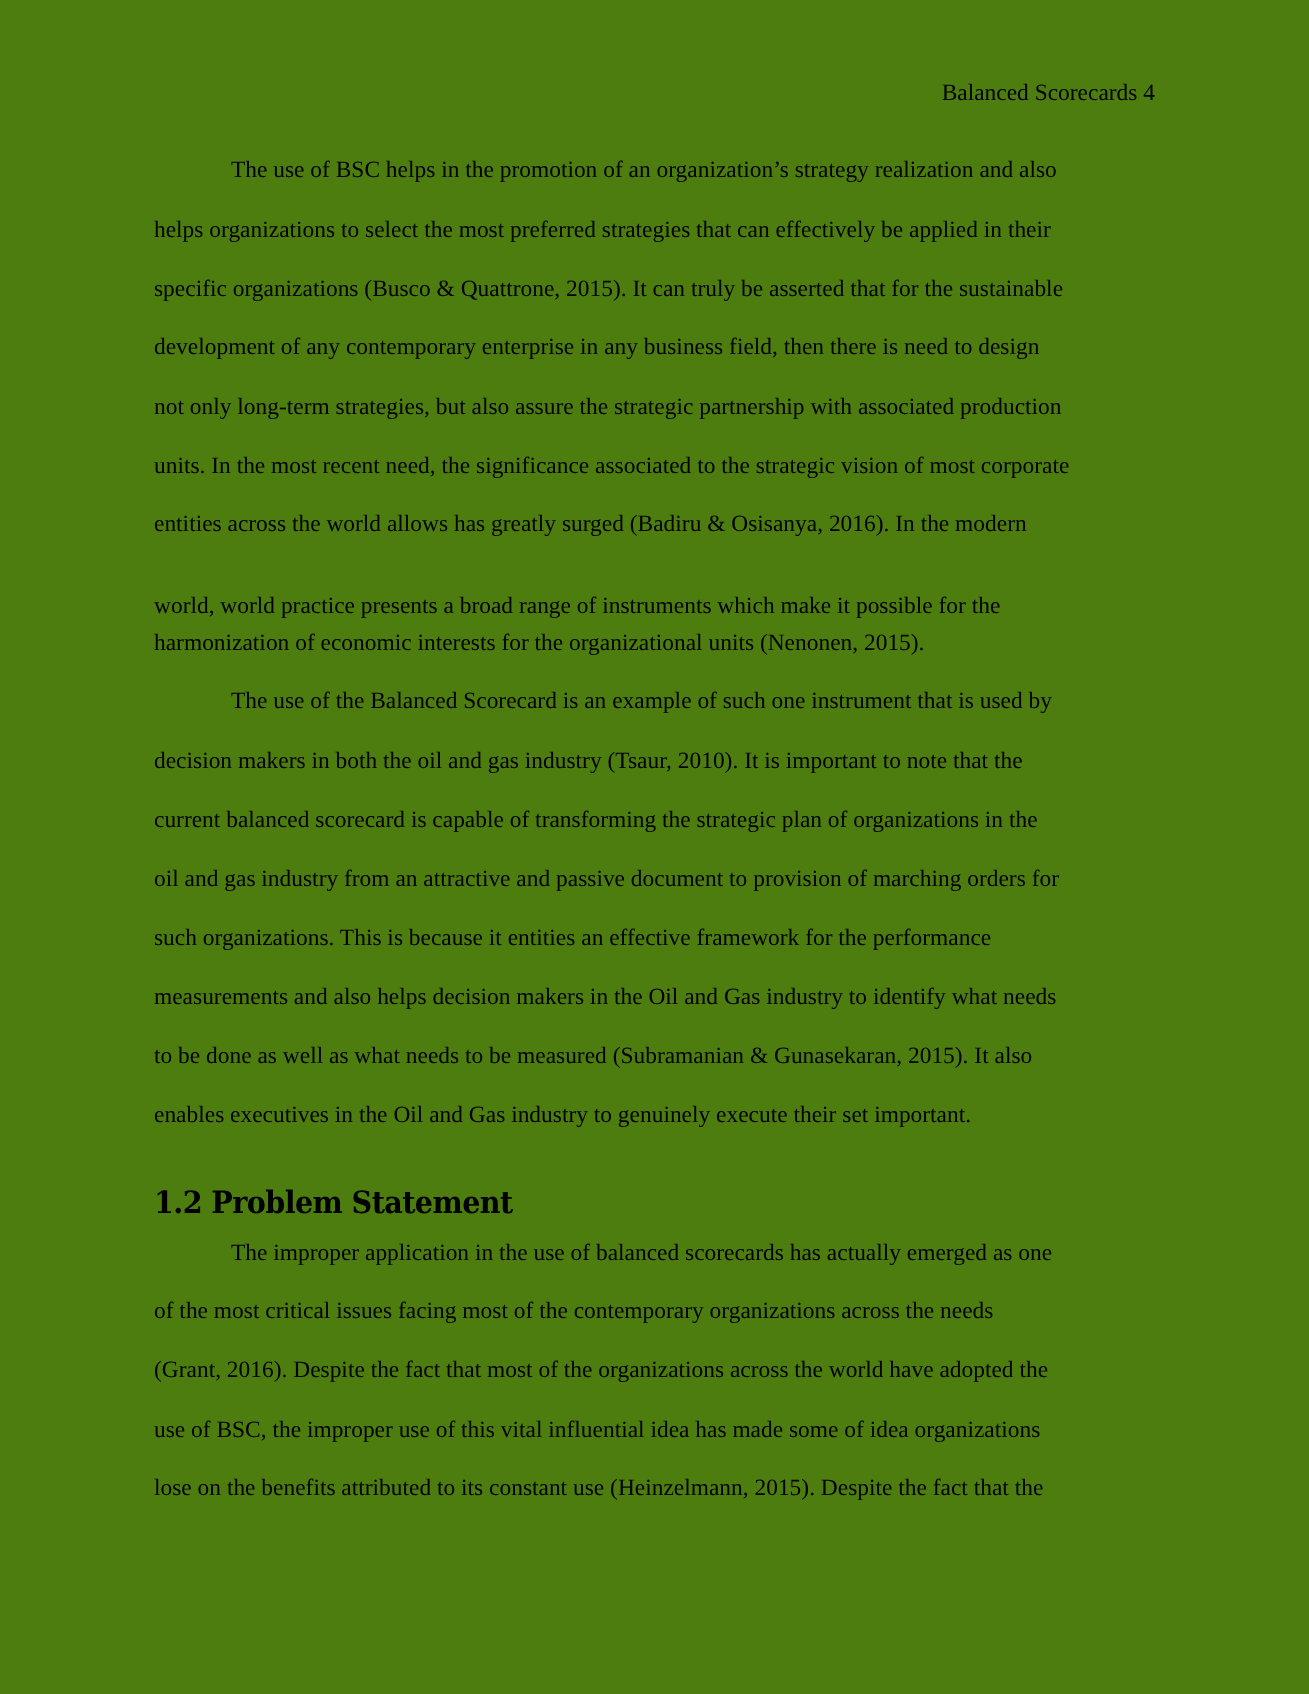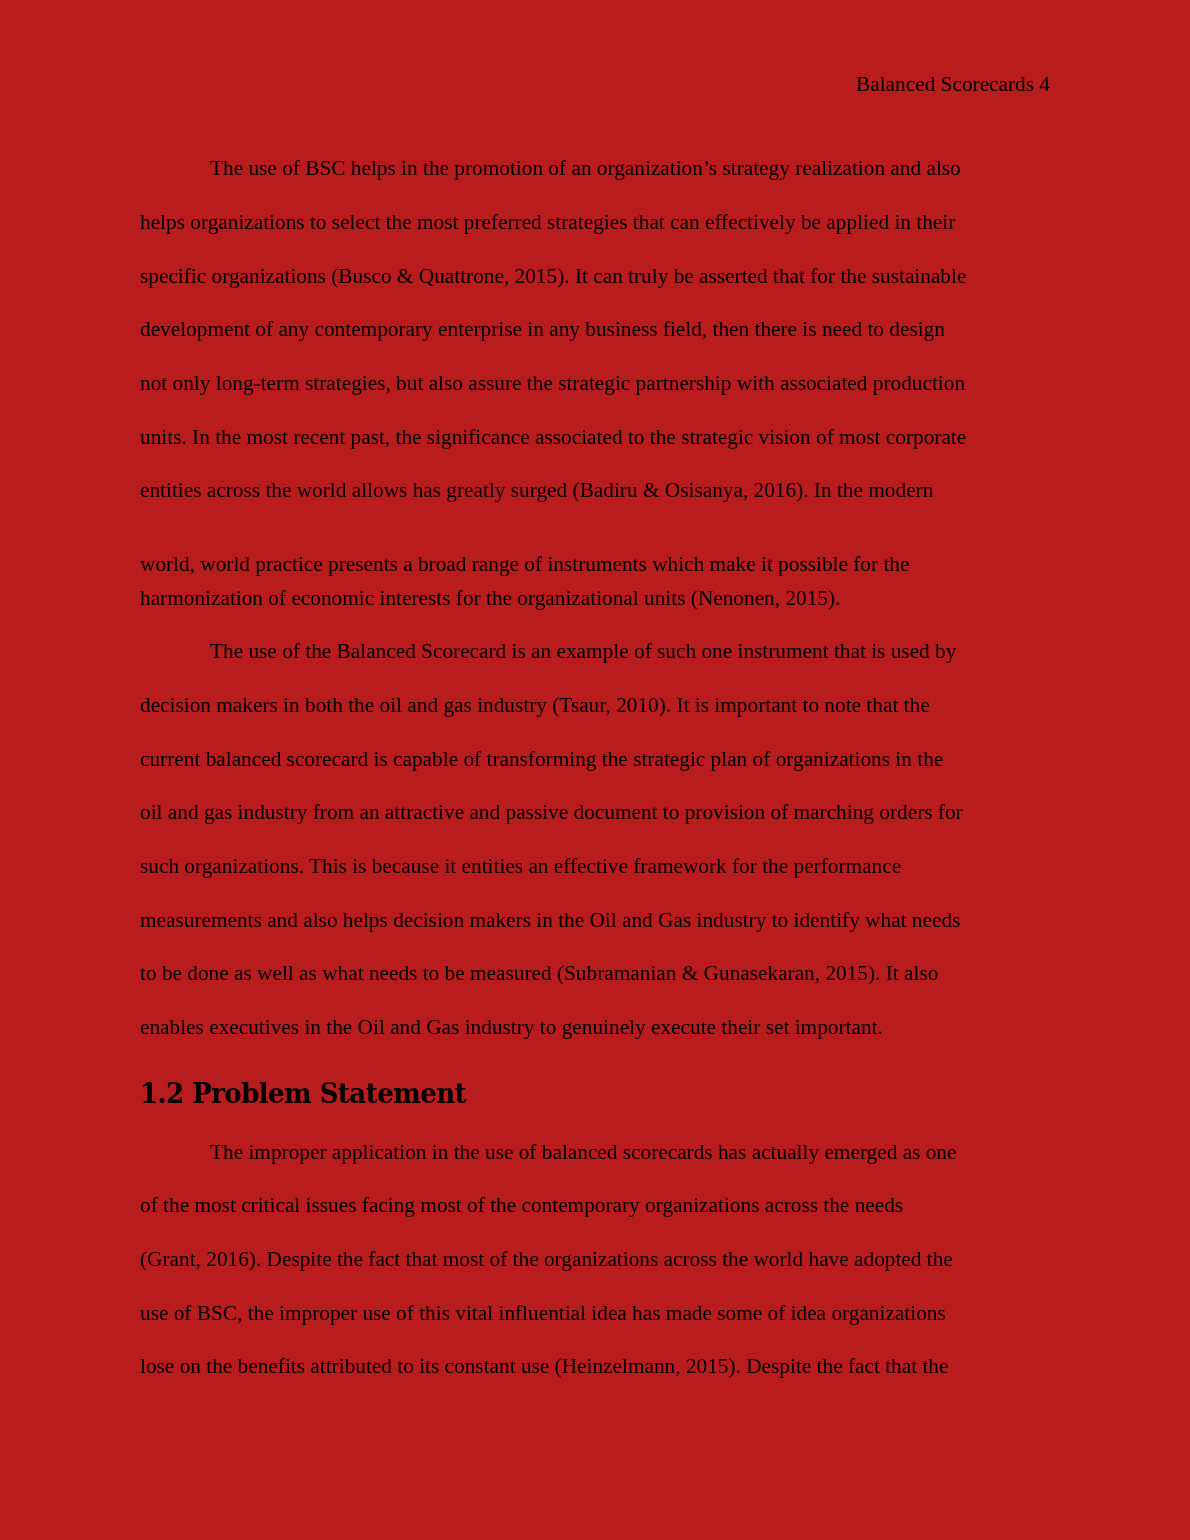--- a/index.html
+++ b/index.html
@@ -13,37 +13,36 @@
       position: relative;
       overflow: hidden;
       font-family: "Liberation Serif", serif;
       color: #000000;
     }
     .page {
       position: absolute;
       left: 0; top: 0;
       width: 1190px;
       height: 1540px;
-      background: #b91c1c;
+      background: #4d7c0f;
     }
     .running-head {
       position: absolute;
       top: 70px;
       right: 140px;
       font-size: 21.3px;
       line-height: 28px;
       white-space: nowrap;
     }
     .line {
       position: absolute;
       left: 140px;
       font-size: 21.3px;
       line-height: 28px;
       white-space: nowrap;
-      margin-top: 14px;
     }
     .line.indent { left: 210px; }
     .heading {
       position: absolute;
       left: 140px;
       top: 1077px;
       font-family: "DejaVu Serif", serif;
       font-weight: bold;
       font-size: 28px;
       line-height: 34px;
@@ -59,21 +58,21 @@
 <div class="page">
 
   <div class="running-head">Balanced Scorecards 4</div>
 
   <div>
     <div class="line indent" style="top:140px">The use of BSC helps in the promotion of an organization’s strategy realization and also</div>
     <div class="line" style="top:194px">helps organizations to select the most preferred strategies that can effectively be applied in their</div>
     <div class="line" style="top:248px">specific organizations (Busco &amp; Quattrone, 2015). It can truly be asserted that for the sustainable</div>
     <div class="line" style="top:301px">development of any contemporary enterprise in any business field, then there is need to design</div>
     <div class="line" style="top:355px">not only long-term strategies, but also assure the strategic partnership with associated production</div>
-    <div class="line" style="top:409px">units. In the most recent past, the significance associated to the strategic vision of most corporate</div>
+    <div class="line" style="top:409px">units. In the most recent need, the significance associated to the strategic vision of most corporate</div>
     <div class="line" style="top:462px">entities across the world allows has greatly surged (Badiru &amp;  Osisanya, 2016). In the modern</div>
     <div class="line" style="top:536px">world, world practice presents a broad range of instruments which make it possible for the</div>
     <div class="line" style="top:570px">harmonization of economic interests for the organizational units (Nenonen, 2015).</div>
   </div>
 
   <div>
     <div class="line indent" style="top:623px">The use of the Balanced Scorecard is an example of such one instrument that is used by</div>
     <div class="line" style="top:677px">decision makers in both the oil and gas industry (Tsaur, 2010).  It is important to note that the</div>
     <div class="line" style="top:731px">current balanced scorecard is capable of transforming the strategic plan of organizations in the</div>
     <div class="line" style="top:784px">oil and gas industry from an attractive and passive document to provision of marching orders for</div>

